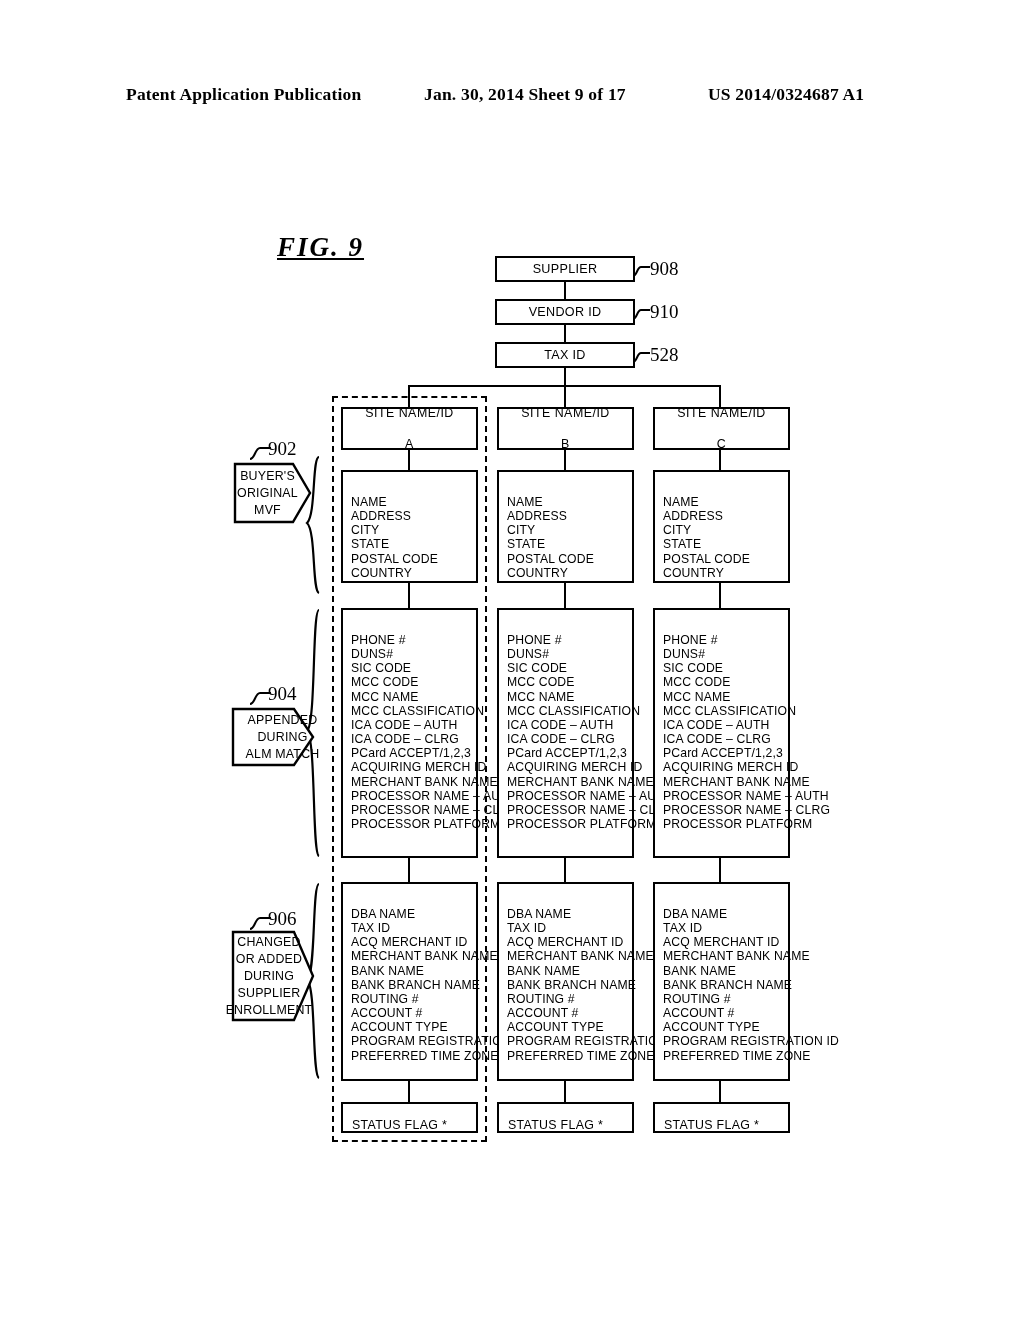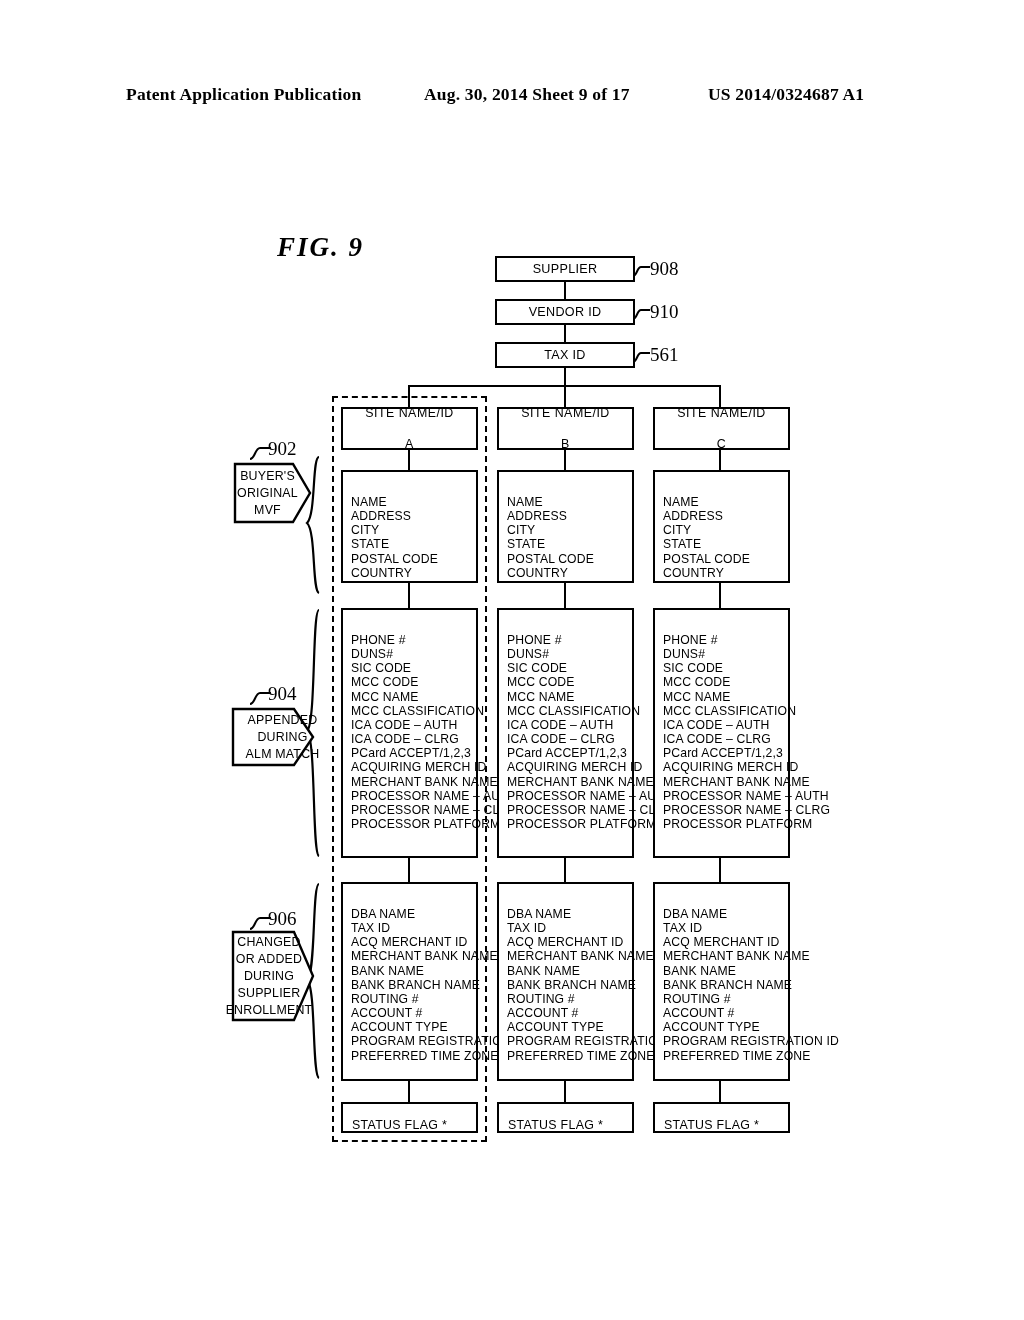--- a/index.html
+++ b/index.html
@@ -10,21 +10,21 @@
   .pub-header{position:absolute;top:84px;left:0;width:1024px;height:26px;}
   .pub-header span{position:absolute;font-family:"Liberation Serif","DejaVu Serif",serif;
       font-weight:bold;font-size:17.5px;letter-spacing:.2px;white-space:nowrap;top:0;}
   .ph-1{left:126px;}
   .ph-2{left:424px;}
   .ph-3{left:708px;}
 
   
   .fig-title{position:absolute;left:277px;top:232px;
       font-family:"Liberation Serif","DejaVu Serif",serif;font-style:italic;
-      font-weight:bold;font-size:27px;letter-spacing:2px;white-space:nowrap;}
+      font-weight:bold;font-size:27px;letter-spacing:2px;white-space:nowrap;text-decoration:underline;}
 
   
   .box{position:absolute;box-sizing:border-box;border:2.2px solid #000;background:#fff;
        font-size:12.3px;line-height:1.0;z-index:5;}
   .box.center{display:flex;align-items:center;justify-content:center;text-align:center;}
   .box .t{letter-spacing:.3px;white-space:nowrap;}
 
   
   .topbox{width:140px;height:26px;left:495px;}
   .topbox .t{font-size:12.6px;}
@@ -62,21 +62,21 @@
   .callout .txt div{font-size:12.4px;line-height:15px;letter-spacing:.2px;white-space:nowrap;}
 
   
   .brace{position:absolute;z-index:3;}
 </style>
 </head>
 <body>
 
 <div class="pub-header">
   <span class="ph-1">Patent Application Publication</span>
-  <span class="ph-2">Aug. 30, 2014  Sheet 9 of 17</span>
+  <span class="ph-2">Jan. 30, 2014  Sheet 9 of 17</span>
   <span class="ph-3">US 2014/0324687 A1</span>
 </div>
 
 <div class="fig-title">FIG.  9</div>
 
 <div class="box center topbox" style="top:256px;">
   <div class="t">SUPPLIER</div>
 </div>
 <div class="ref" style="left:650px;top:258px;">908</div>
 <svg class="brace" style="left:632px;top:262px;" width="20" height="16">
@@ -87,21 +87,21 @@
   <div class="t">VENDOR ID</div>
 </div>
 <div class="ref" style="left:650px;top:301px;">910</div>
 <svg class="brace" style="left:632px;top:305px;" width="20" height="16">
   <path d="M1 14 C5 14 5 5 9 5 L18 5" stroke="#000" stroke-width="2" fill="none"></path>
 </svg>
 
 <div class="box center topbox" style="top:342px;">
   <div class="t">TAX ID</div>
 </div>
-<div class="ref" style="left:650px;top:344px;">561</div>
+<div class="ref" style="left:650px;top:344px;">528</div>
 <svg class="brace" style="left:632px;top:348px;" width="20" height="16">
   <path d="M1 14 C5 14 5 5 9 5 L18 5" stroke="#000" stroke-width="2" fill="none"></path>
 </svg>
 
 <div class="vline" style="left:563.5px;top:281px;height:20px;"></div>
 <div class="vline" style="left:563.5px;top:324px;height:20px;"></div>
 <div class="vline" style="left:563.5px;top:367px;height:19px;"></div>
 
 <div class="hline" style="left:408px;top:385px;width:312px;"></div>
 <div class="vline" style="left:408px;top:385px;height:22px;"></div>

